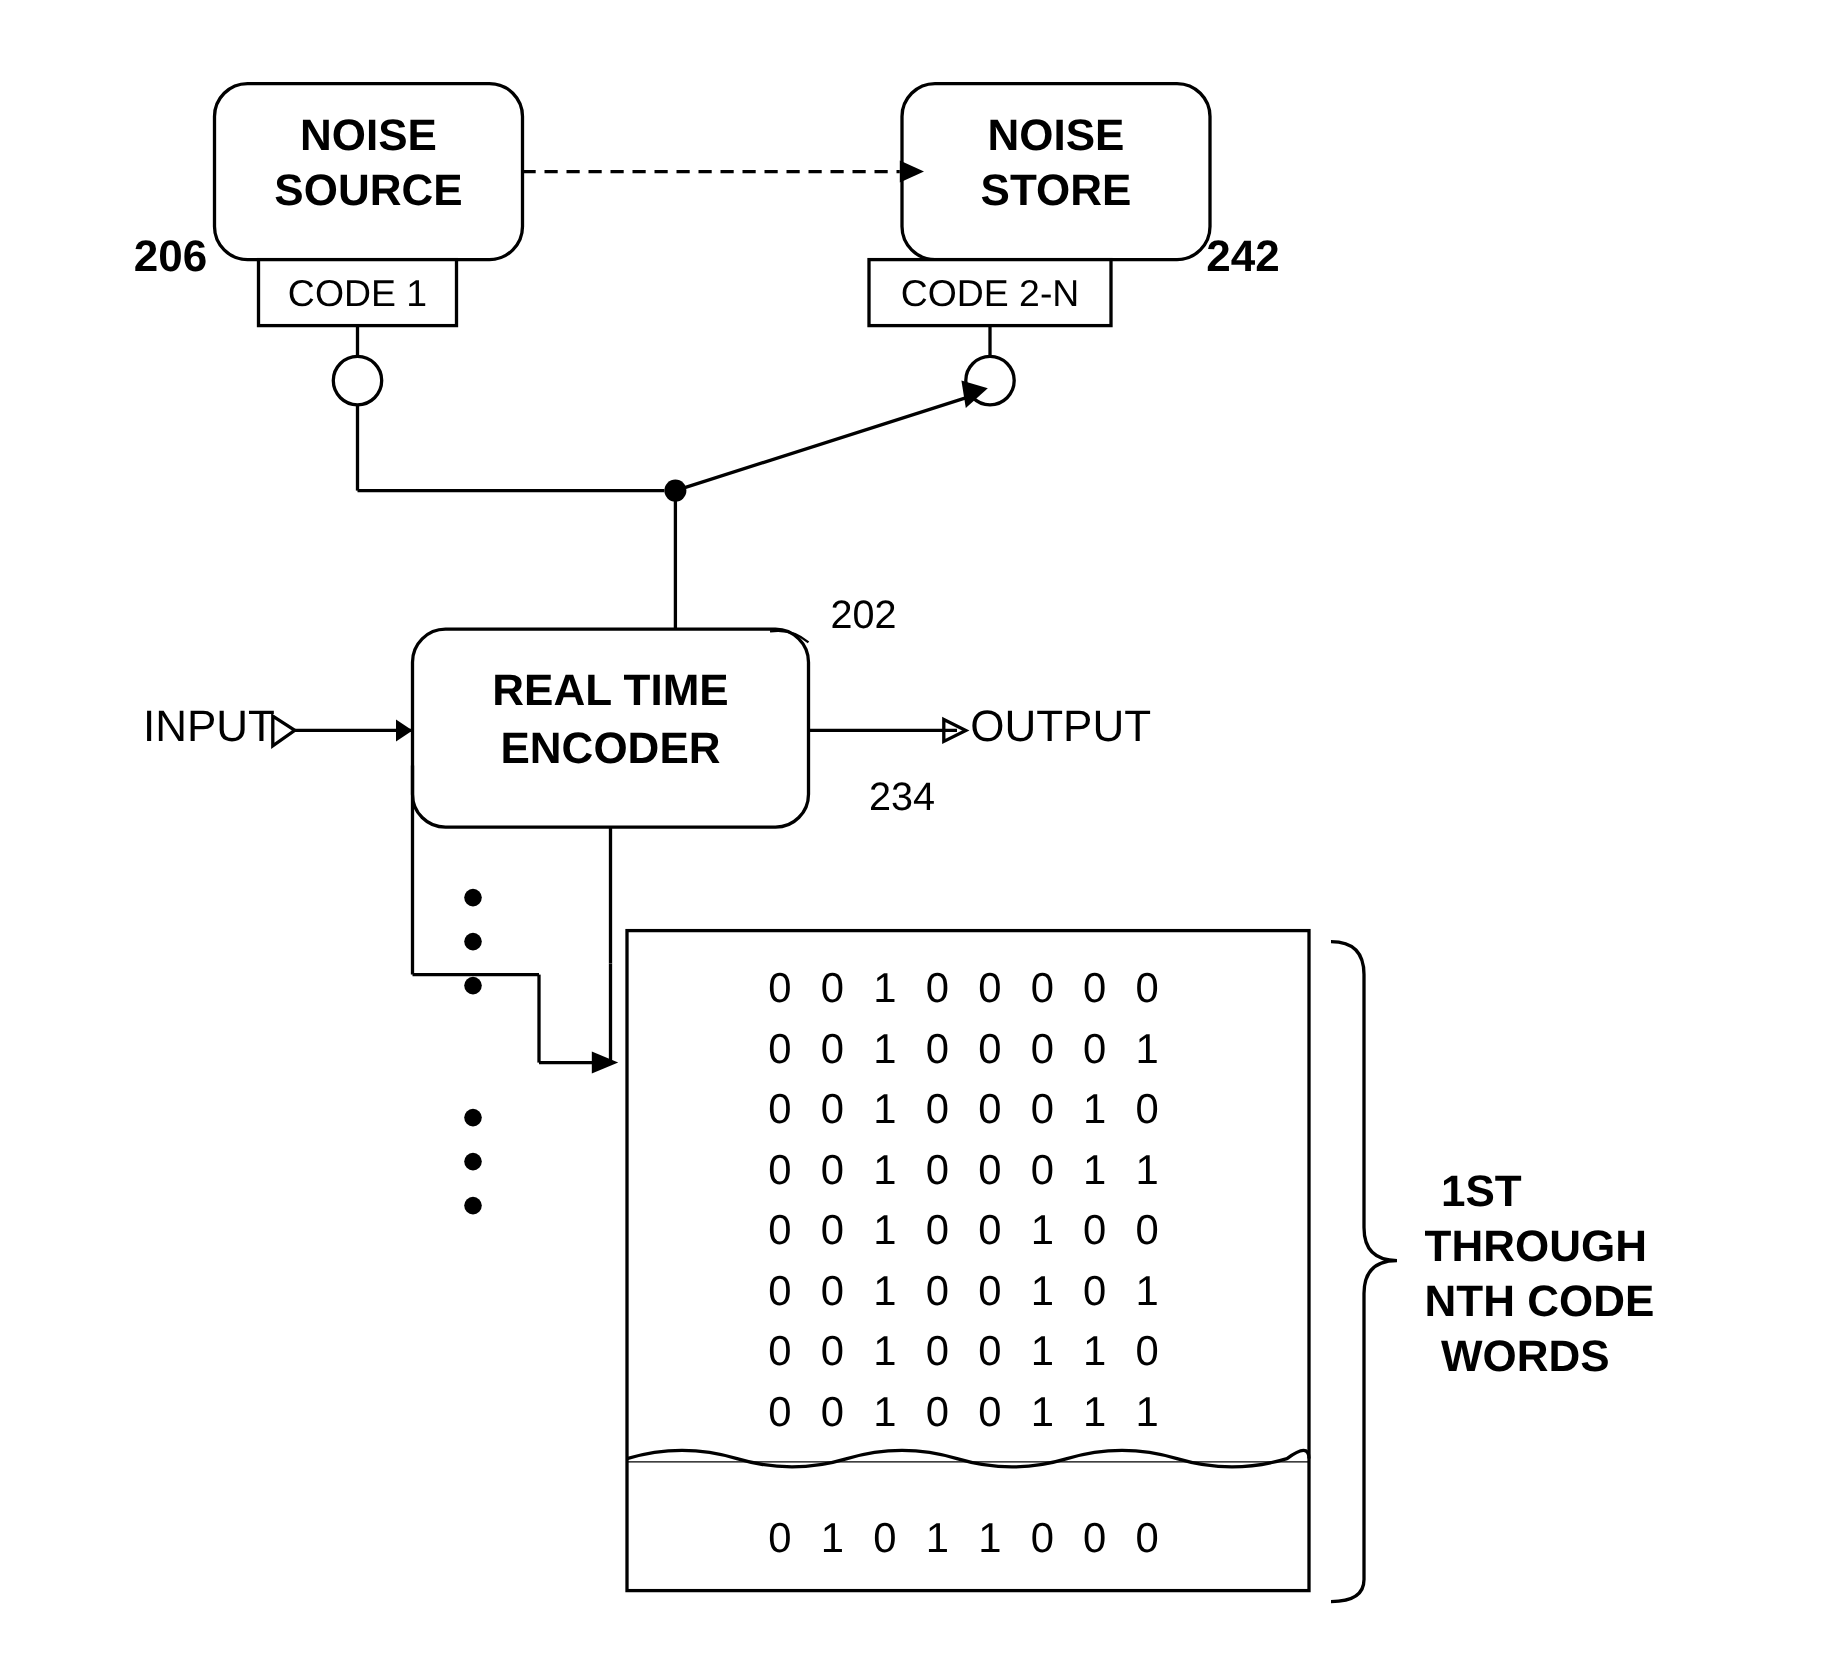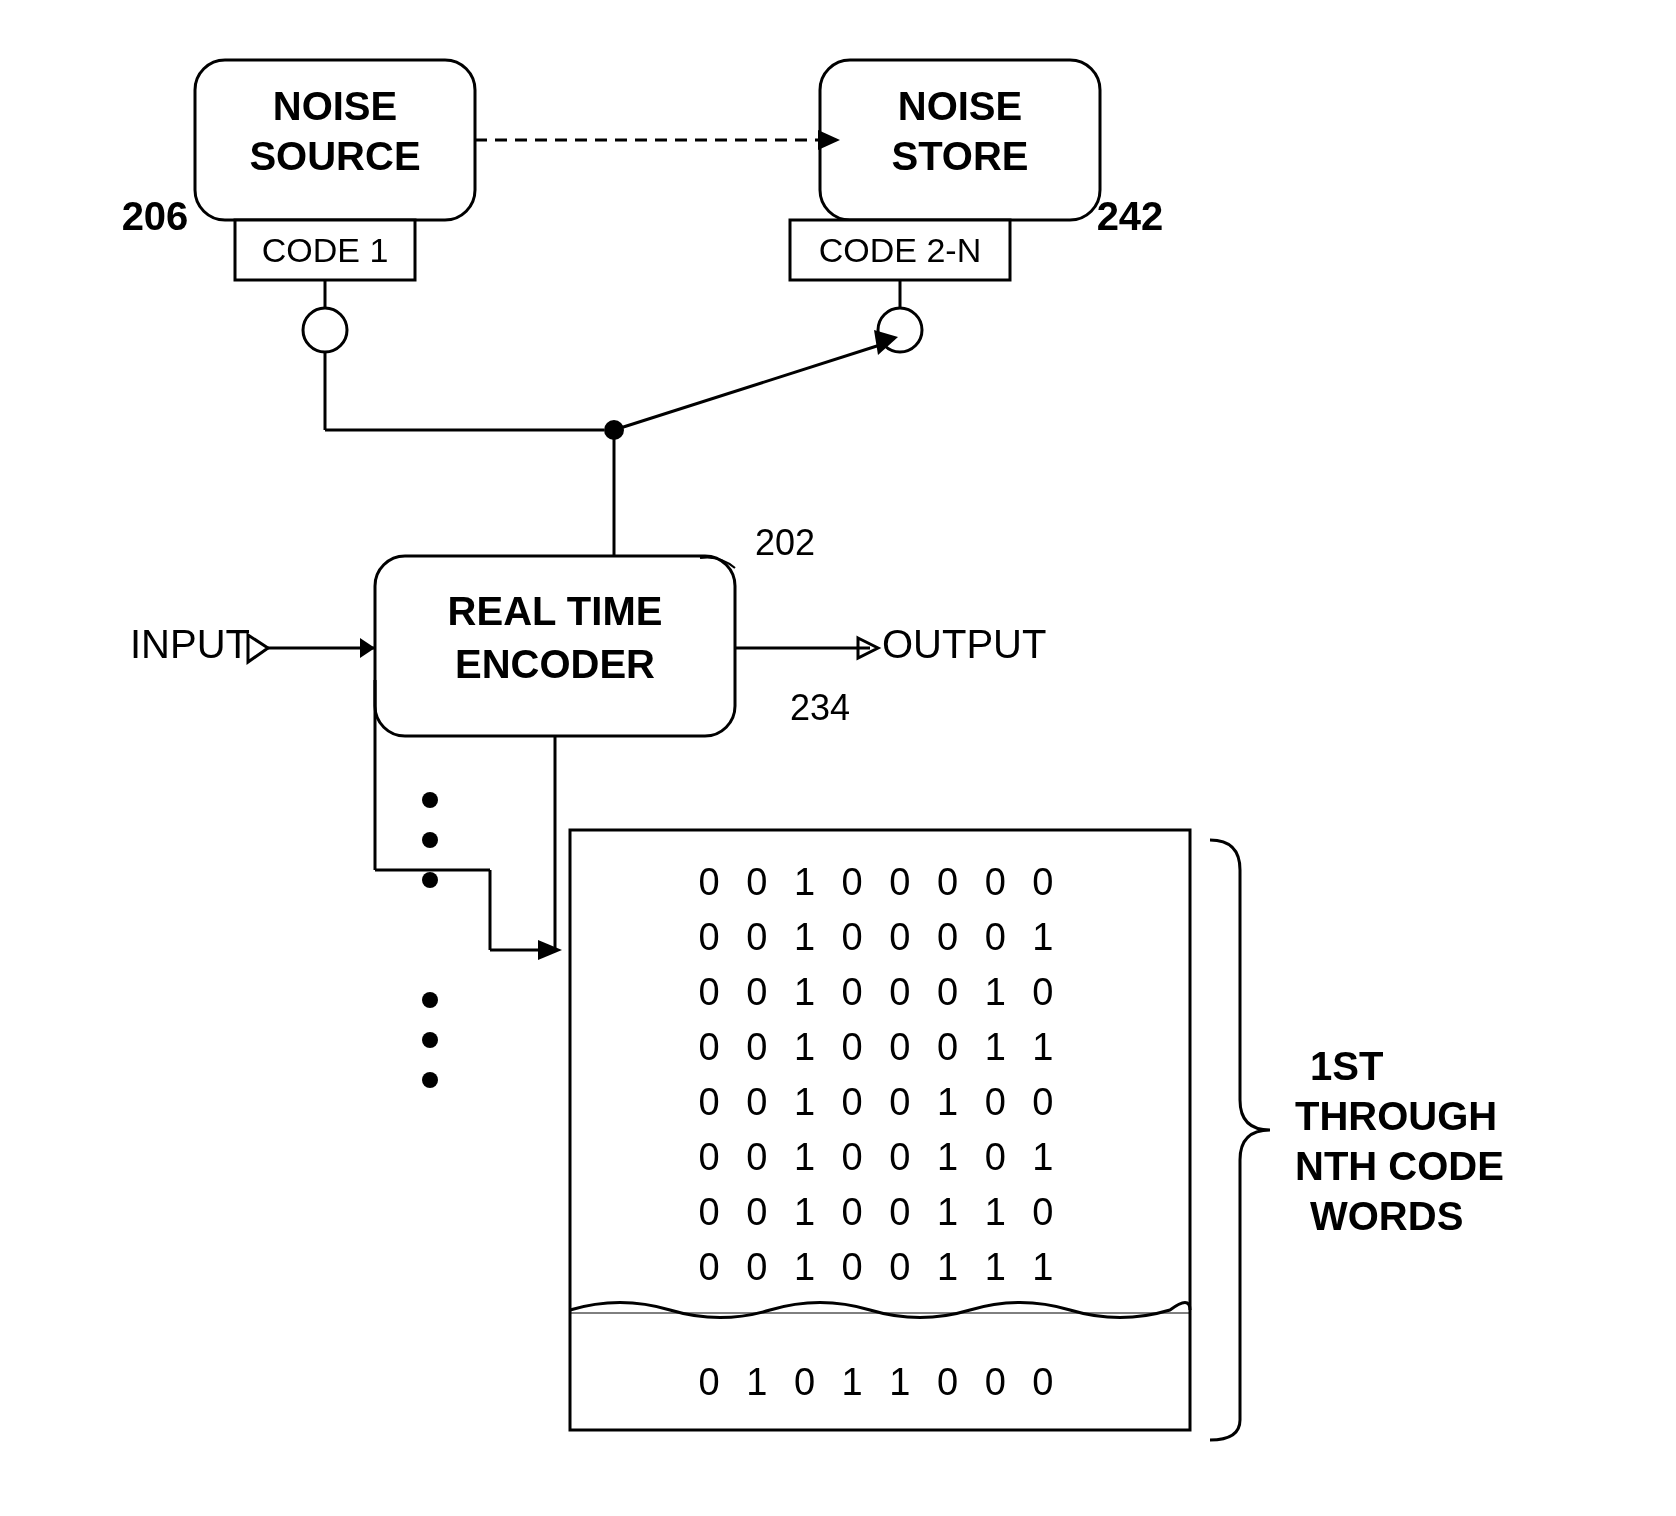--- a/index.html
+++ b/index.html
@@ -6,21 +6,21 @@
     body {
       width: 1676px;
       height: 1516px;
       background: #ffffff;
       font-family: Arial, sans-serif;
       position: relative;
       overflow: hidden;
     }
     .diagram-container {
       position: absolute;
-      top: 0; left: 0;
+      top: 16px; left: 0;
       width: 1676px;
       height: 1284px;
     }
     svg {
       width: 1676px;
       height: 1516px;
     }
   </style>
 </head>
 <body>

